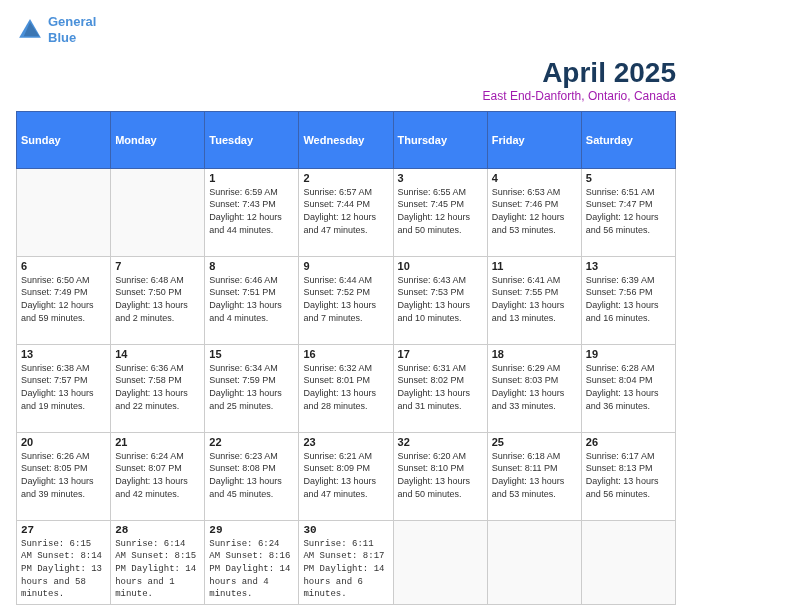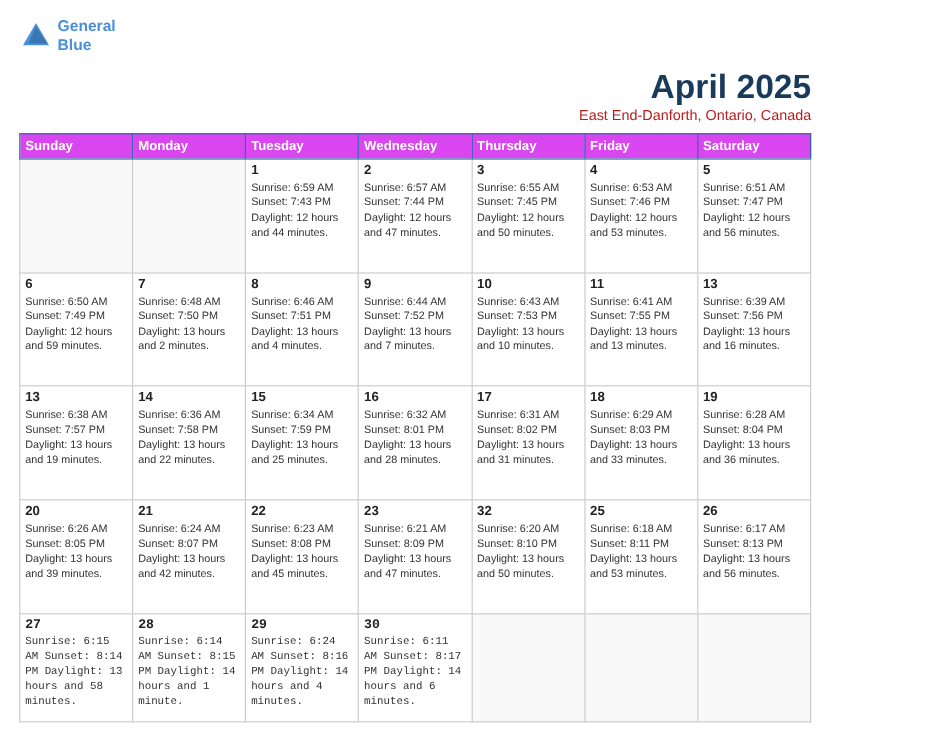--- a/index.html
+++ b/index.html
@@ -46,35 +46,35 @@
     }
     .month-title {
       font-size: 28px;
       font-weight: bold;
       color: #1a3a5c;
       line-height: 1.1;
       margin-top: 44px;
     }
     .location {
       font-size: 12px;
-      color: #b91c1c;
+      color: #a21caf;
     }
     .calendar {
       flex: 1;
       border: 1px solid #ccc;
       border-collapse: collapse;
       width: 100%;
       table-layout: fixed;
     }
     .calendar th {
-      background-color: #d946ef;
+      background-color: #3b82f6;
       color: white;
       font-size: 11px;
       font-weight: bold;
-      padding: 4px 4px;
+      padding: 22px 4px;
       text-align: left;
       border: 1px solid #3a62b0;
     }
     .calendar td {
       border: 1px solid #ccc;
       vertical-align: top;
       padding: 3px 4px;
       font-size: 9.5px;
       color: #222;
       background: #fff;

